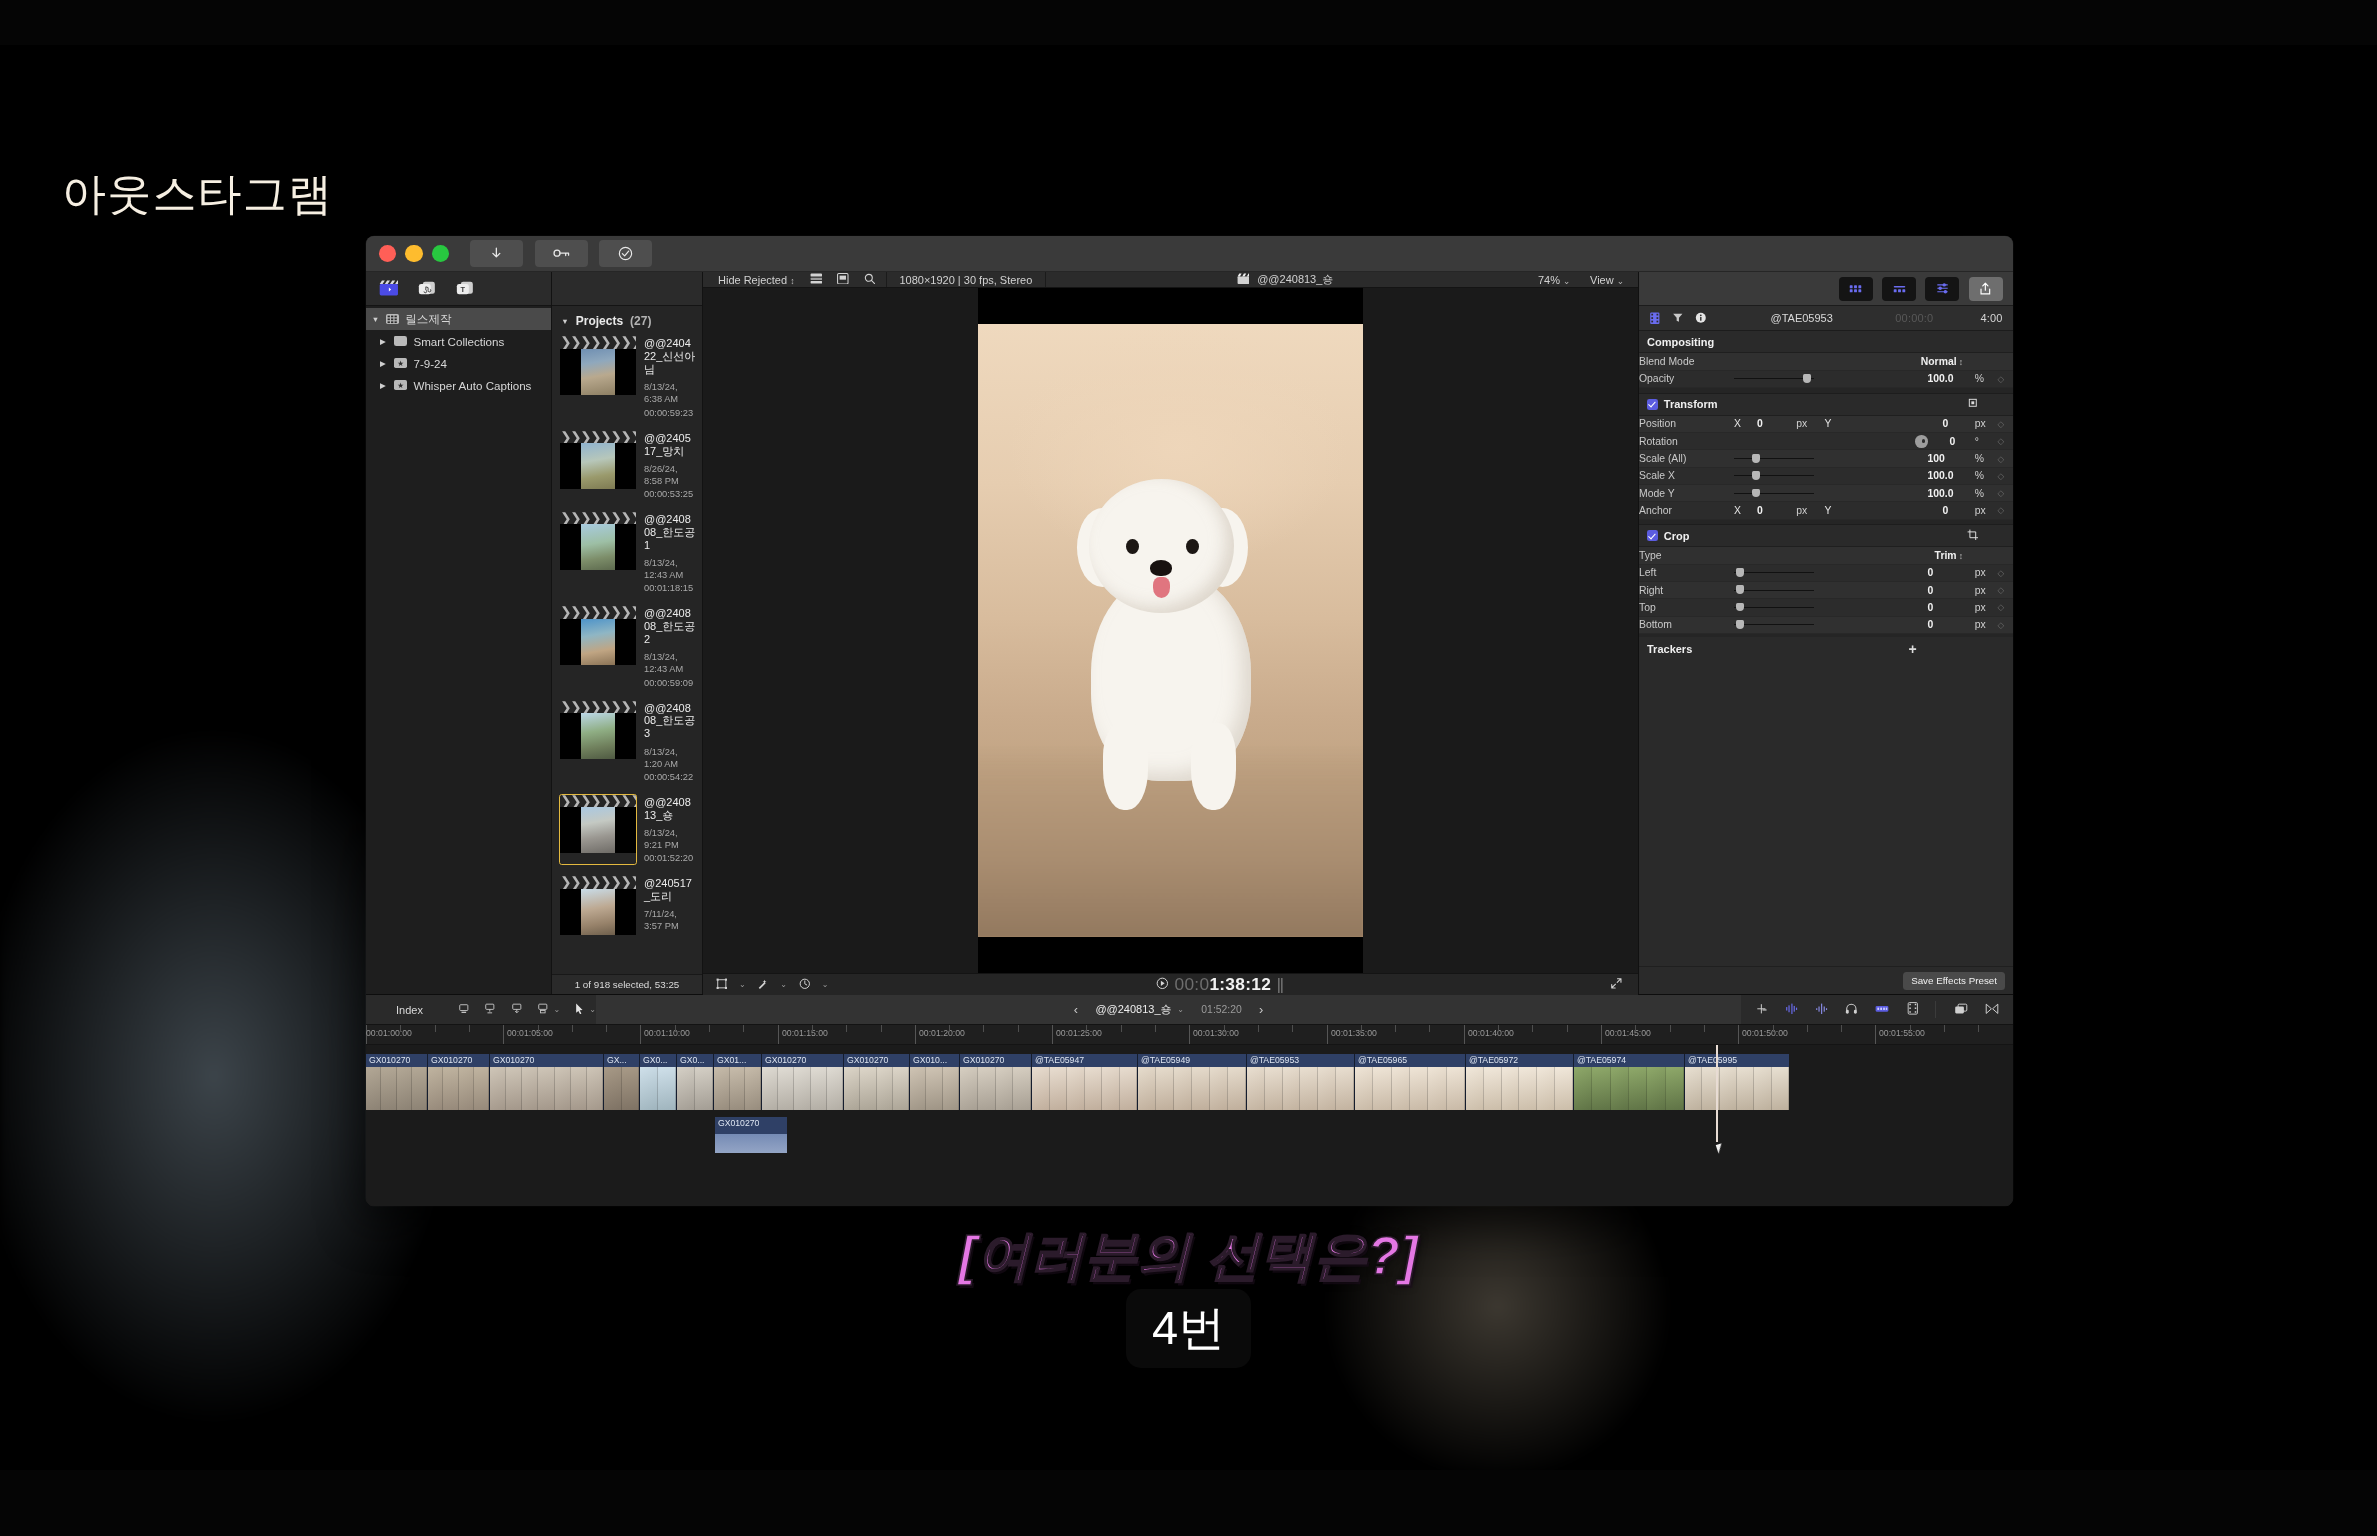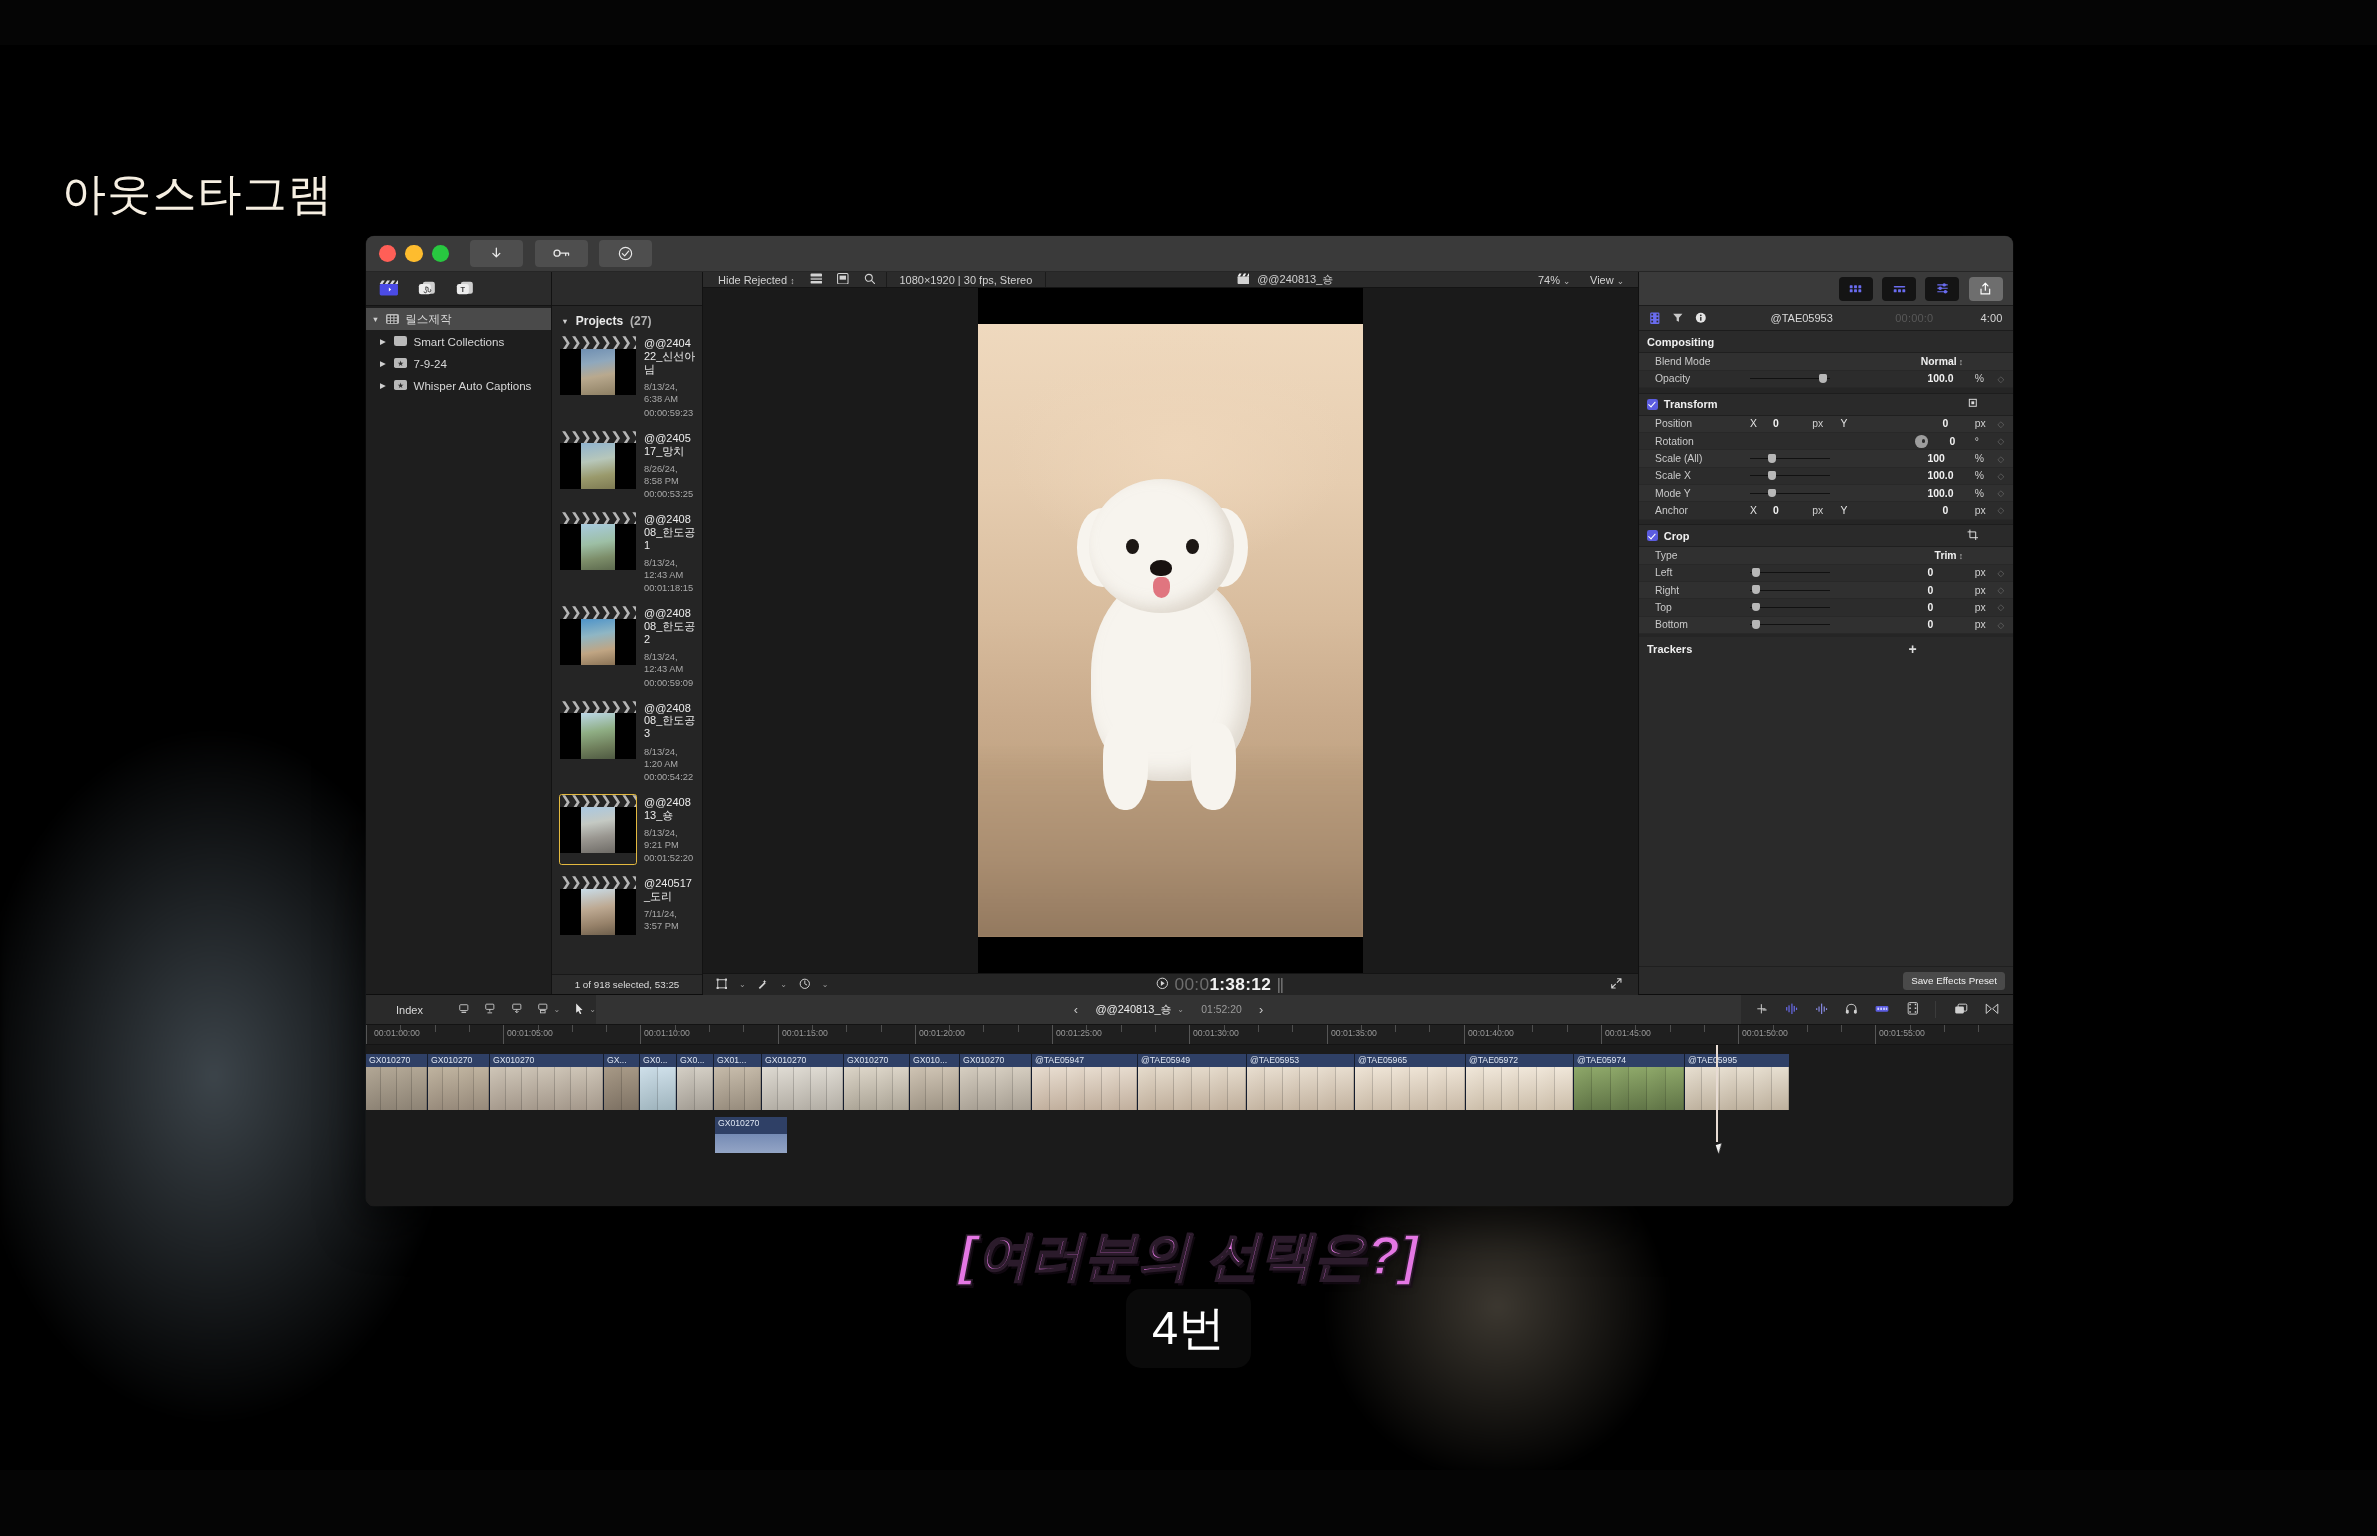--- a/index.html
+++ b/index.html
@@ -222,21 +222,21 @@
   .sec-head .chk::after {
     content: ""; position: absolute; left: 3.2px; top: 1.2px; width: 2.9px; height: 5.8px;
     border: solid #fff; border-width: 0 1.2px 1.2px 0; transform: rotate(42deg);
   }
   .sec-head .spacer { flex: 1; }
   .sec-head .tool { color: #d8d8d8; font-size: 11.6px; margin-right: 25.4px; }
 
   .prow {
     height: 17.3px; display: flex; align-items: center; font-size: 10.4px;
     color: #cfcfcf; background: #303030; border-bottom: 0.6px solid #282828;
-    padding-left: 16px; padding-right: 5.8px;
+    padding-right: 5.8px;
   }
   .prow.alt { background: #2c2c2c; }
   .prow .lbl { width: 95px; flex: 0 0 auto; color: #cacaca; }
   .prow .fill { flex: 1; }
   .prow .popup { color: #f0f0f0; font-weight: 700; margin-left: 16px; }
   .prow .popup .arrows { color: #b9b9b9; font-weight: 400; margin-left: 2.3px; font-size: 8.7px; }
   .prow .val { color: #f2f2f2; font-weight: 700; }
   .prow .unit { color: #d0d0d0; font-weight: 400; margin-left: 2.3px; }
   .prow .axis { color: #e4e4e4; font-weight: 400; }
   .prow .kf { width: 12.7px; text-align: center; color: #6f6f6f; font-size: 8.7px; flex: 0 0 auto; }
@@ -993,21 +993,21 @@
         <span>
           <svg width="14" height="11.6" viewBox="0 0 24 20">
               <path d="M2 2v16l9-8zM22 2v16l-9-8z" fill="none" stroke="#d0d0d0" stroke-width="1.7" stroke-linejoin="round"></path>
             </svg>
         </span>
       </div>
     </div>
 
     <div id="tl-ruler">
         <div class="tick major" style="left: 0px;"></div>
-        <div class="tlabel" style="left: 8px;">00:01:00:00</div>
+        <div class="tlabel" style="left: 0;">00:01:00:00</div>
         <div class="tick" style="left: 34px;"></div>
         <div class="tick" style="left: 69px;"></div>
         <div class="tick" style="left: 103px;"></div>
         <div class="tick major" style="left: 137px;"></div>
         <div class="tlabel" style="left: 141px;">00:01:05:00</div>
         <div class="tick" style="left: 172px;"></div>
         <div class="tick" style="left: 206px;"></div>
         <div class="tick" style="left: 240px;"></div>
         <div class="tick major" style="left: 274px;"></div>
         <div class="tlabel" style="left: 278px;">00:01:10:00</div>

